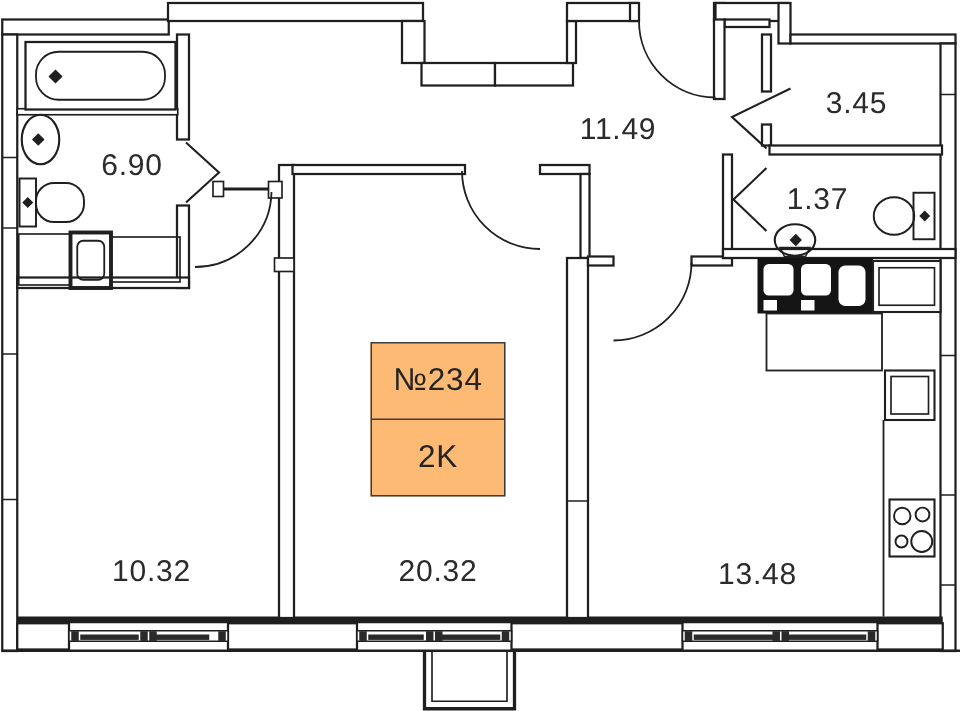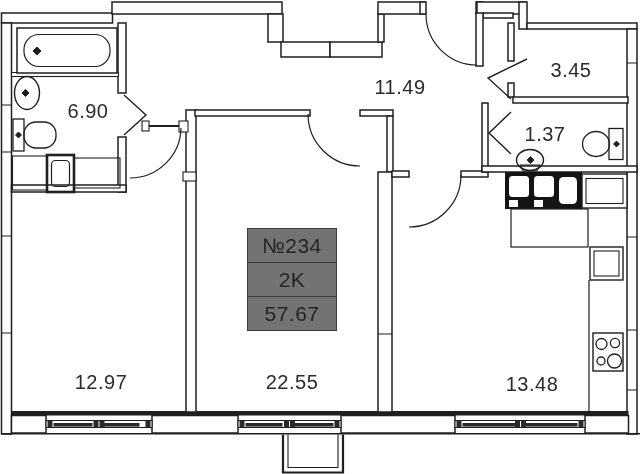--- a/index.html
+++ b/index.html
@@ -7,21 +7,21 @@
     position:relative;width:641px;height:474px;background:#fff;
     font-family:"Liberation Sans", sans-serif;overflow:hidden;
   }
   #plan-svg{position:absolute;left:0;top:0;}
   .room-label{
     position:absolute;transform:translate(-50%,-50%);
     font-size:20px;color:#2b2b2b;letter-spacing:0.5px;white-space:nowrap;
   }
   #unit-info{
     position:absolute;left:247px;top:228px;width:88px;height:101px;
-    border:1.6px solid #3c3c3c;background:#737373;display:flex;flex-direction:column;
+    border:1.6px solid #3c3c3c;background:#fdba74;display:flex;flex-direction:column;
   }
   #unit-info .row{
     flex:1;display:flex;align-items:center;justify-content:center;
     font-size:21px;color:#242424;letter-spacing:0.5px;
   }
   #unit-info .row + .row{border-top:1.4px solid #3c3c3c;}
 </style>
 </head>
 <body>
 
@@ -213,26 +213,25 @@
         <rect x="593" y="333" width="30" height="38" stroke-width="1.4"></rect>
         <circle cx="601.5" cy="344" r="5.5" stroke-width="1.3"></circle>
         <circle cx="615" cy="343" r="4.6" stroke-width="1.3"></circle>
         <circle cx="601" cy="361" r="4" stroke-width="1.3"></circle>
         <circle cx="614.5" cy="361" r="7" stroke-width="1.3"></circle>
       </g>
     </g>
   </svg>
 
   <div class="room-label" style="left:88px;top:111px">6.90</div>
-  <div class="room-label" style="left:400px;top:87px">11.49</div>
+  <div class="room-label" style="left:412px;top:87px">11.49</div>
   <div class="room-label" style="left:571px;top:70px">3.45</div>
   <div class="room-label" style="left:545px;top:134px">1.37</div>
-  <div class="room-label" style="left:101px;top:382px">12.97</div>
-  <div class="room-label" style="left:292px;top:382px">22.55</div>
-  <div class="room-label" style="left:532px;top:384px">13.48</div>
+  <div class="room-label" style="left:101px;top:382px">10.32</div>
+  <div class="room-label" style="left:292px;top:382px">20.32</div>
+  <div class="room-label" style="left:505px;top:384px">13.48</div>
 
   <div id="unit-info">
     <div class="row">№234</div>
     <div class="row">2K</div>
-    <div class="row">57.67</div>
   </div>
 
 </div>
 
 </body></html>

